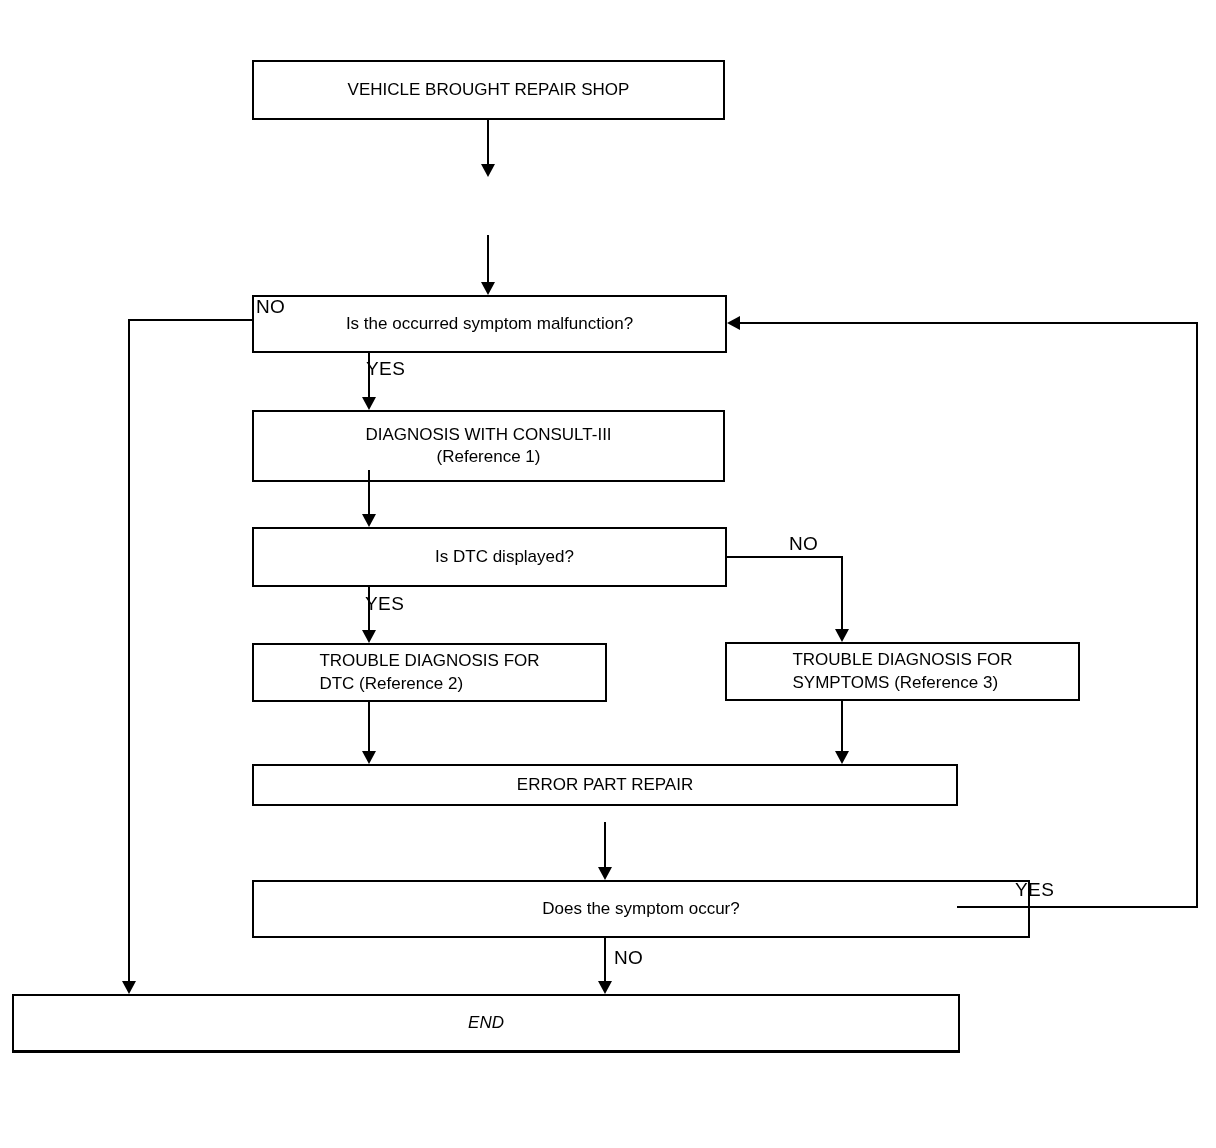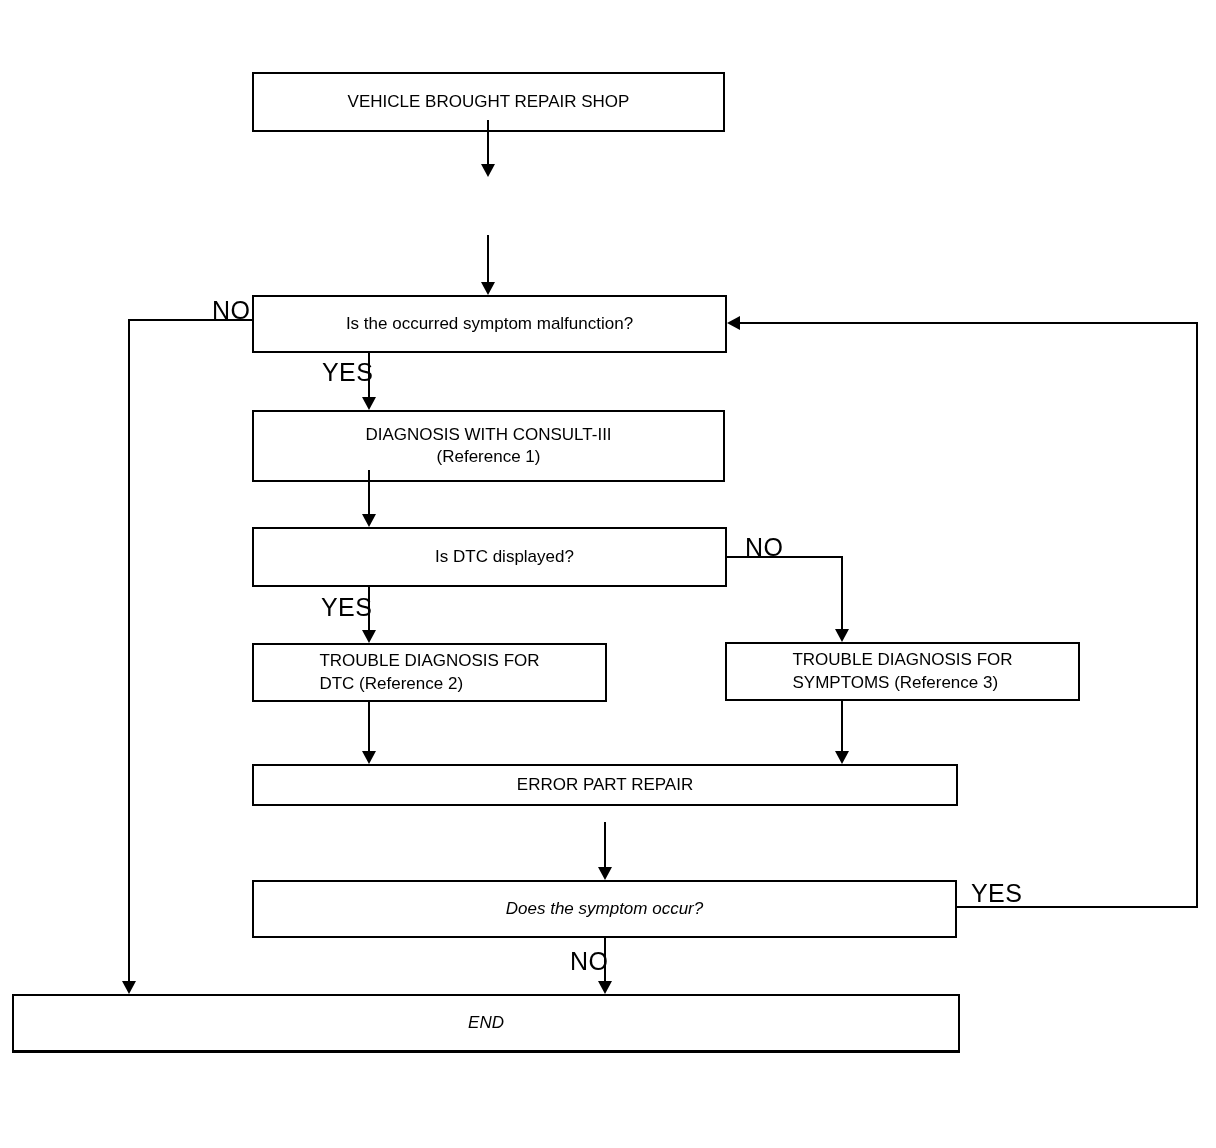--- a/index.html
+++ b/index.html
@@ -38,35 +38,36 @@
     border-top: 13px solid #000000;
   }
   .arrow-left {
     position: absolute; width: 0; height: 0;
     border-top: 7px solid transparent;
     border-bottom: 7px solid transparent;
     border-right: 13px solid #000000;
   }
   .edge-label {
     position: absolute;
-    font-size: 25px;
+    font-size: 19px;
     letter-spacing: 0.4px;
     white-space: nowrap;
+    margin-left: 44px;
   }
 
   
-  #b1  { left: 252px; top:  60px; width: 473px; height: 60px; margin-top: 12px; }
+  #b1  { left: 252px; top:  60px; width: 473px; height: 60px; }
   #b2  { left: 252px; top: 177px; width: 473px; height: 58px; }
   #b3  { left: 252px; top: 295px; width: 475px; height: 58px; }
   #b4  { left: 252px; top: 410px; width: 473px; height: 72px; }
   #b5  { left: 252px; top: 527px; width: 475px; height: 60px; padding-left: 30px; }
   #b6l { left: 252px; top: 643px; width: 355px; height: 59px; }
   #b6r { left: 725px; top: 642px; width: 355px; height: 59px; }
   #b7  { left: 252px; top: 764px; width: 706px; height: 42px; }
-  #b8  { left: 252px; top: 880px; width: 705px; height: 58px; font-style: italic; }
+  #b8  { left: 252px; top: 880px; width: 778px; height: 58px; }
   #b9  { left:  12px; top: 994px; width: 948px; height: 59px; }
 </style>
 </head>
 <body>
 
 <div class="canvas">
 
   <div class="box" id="b1">
     <span class="box-label">VEHICLE BROUGHT REPAIR SHOP</span>
   </div>

